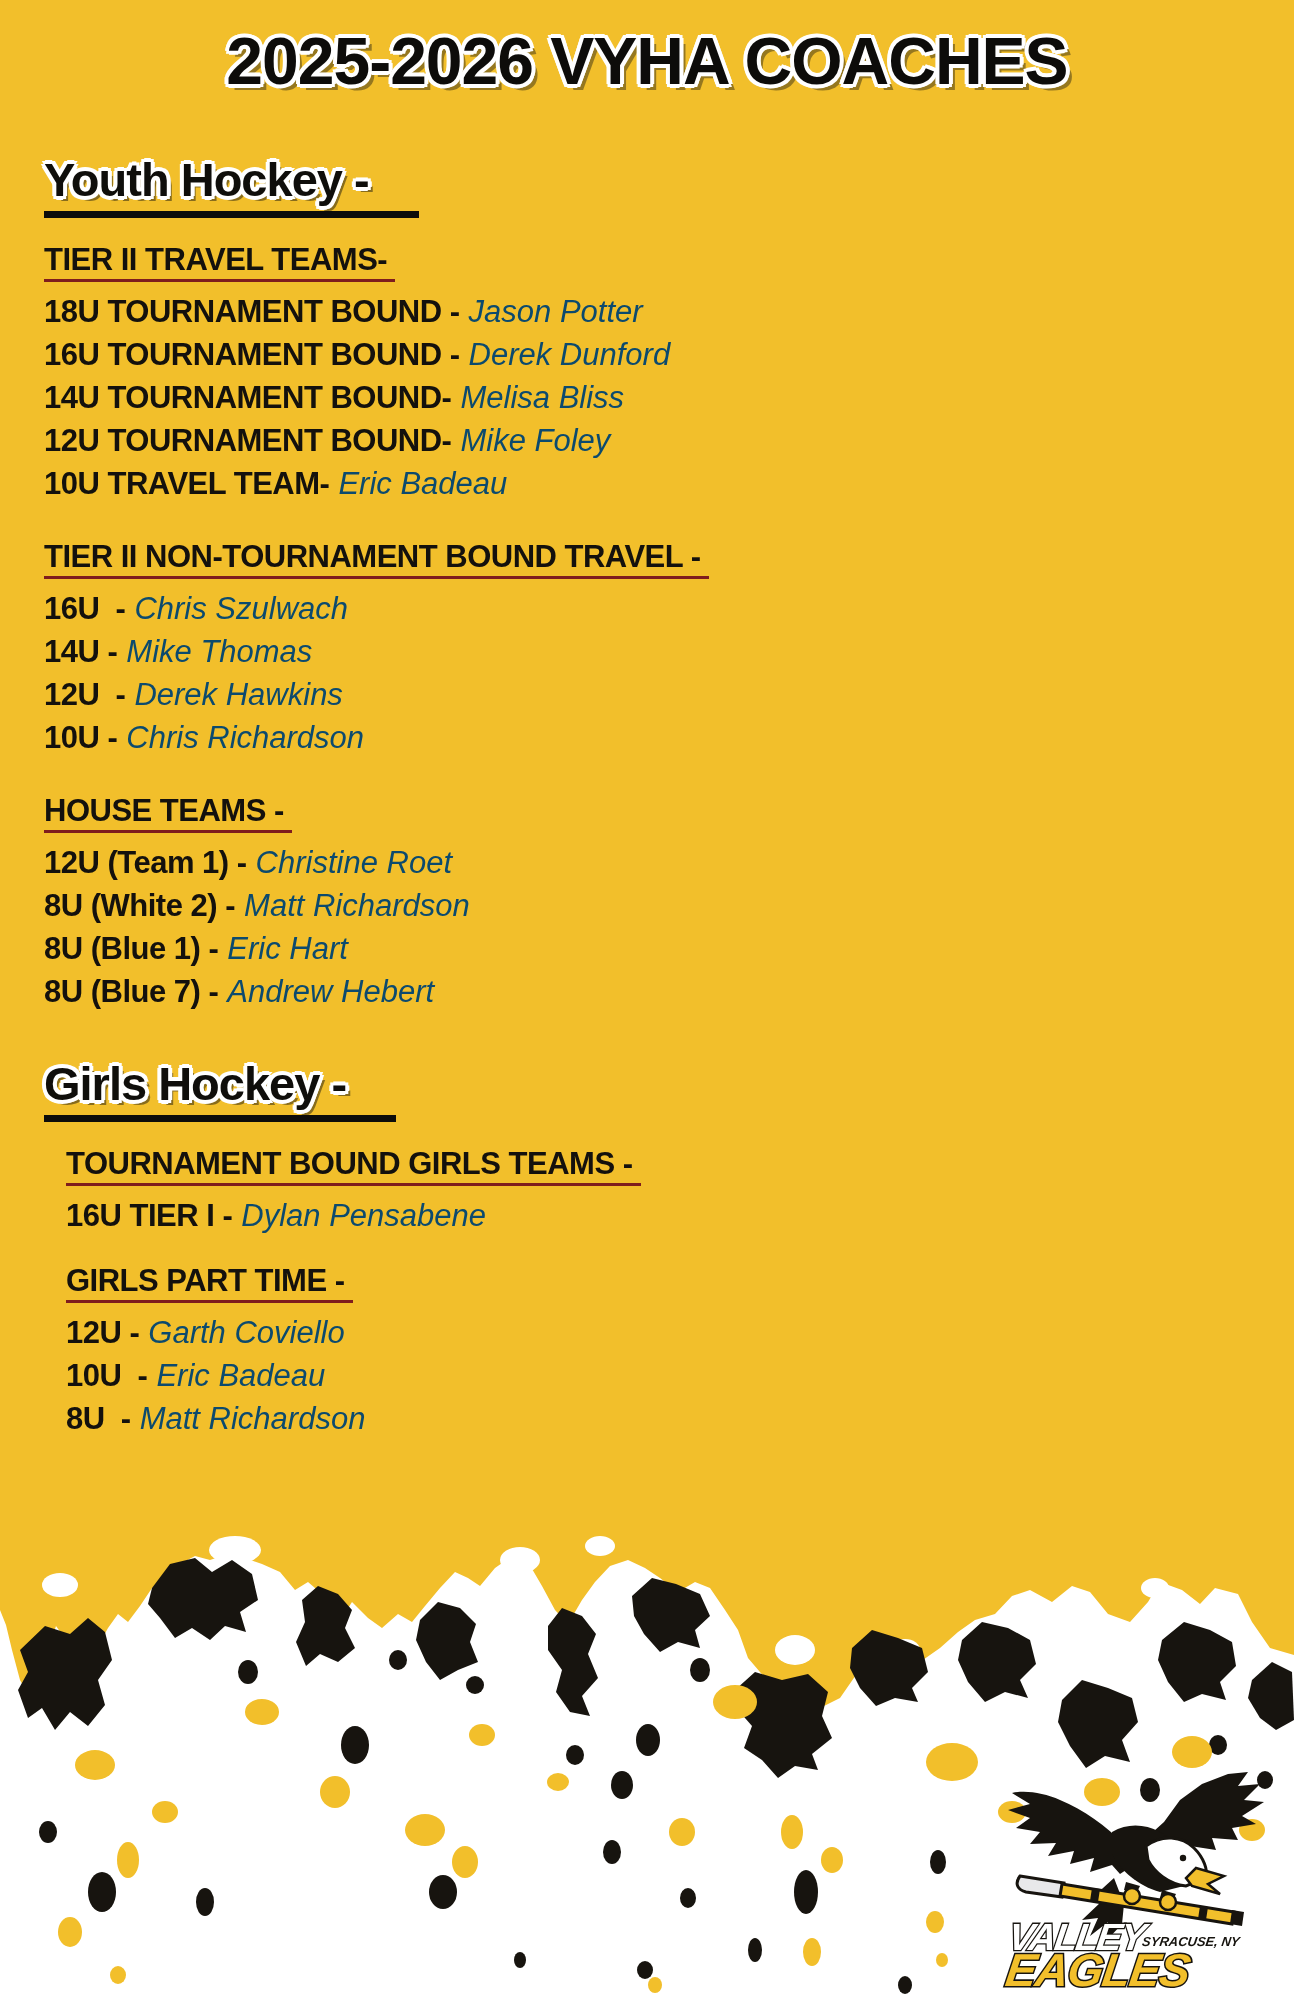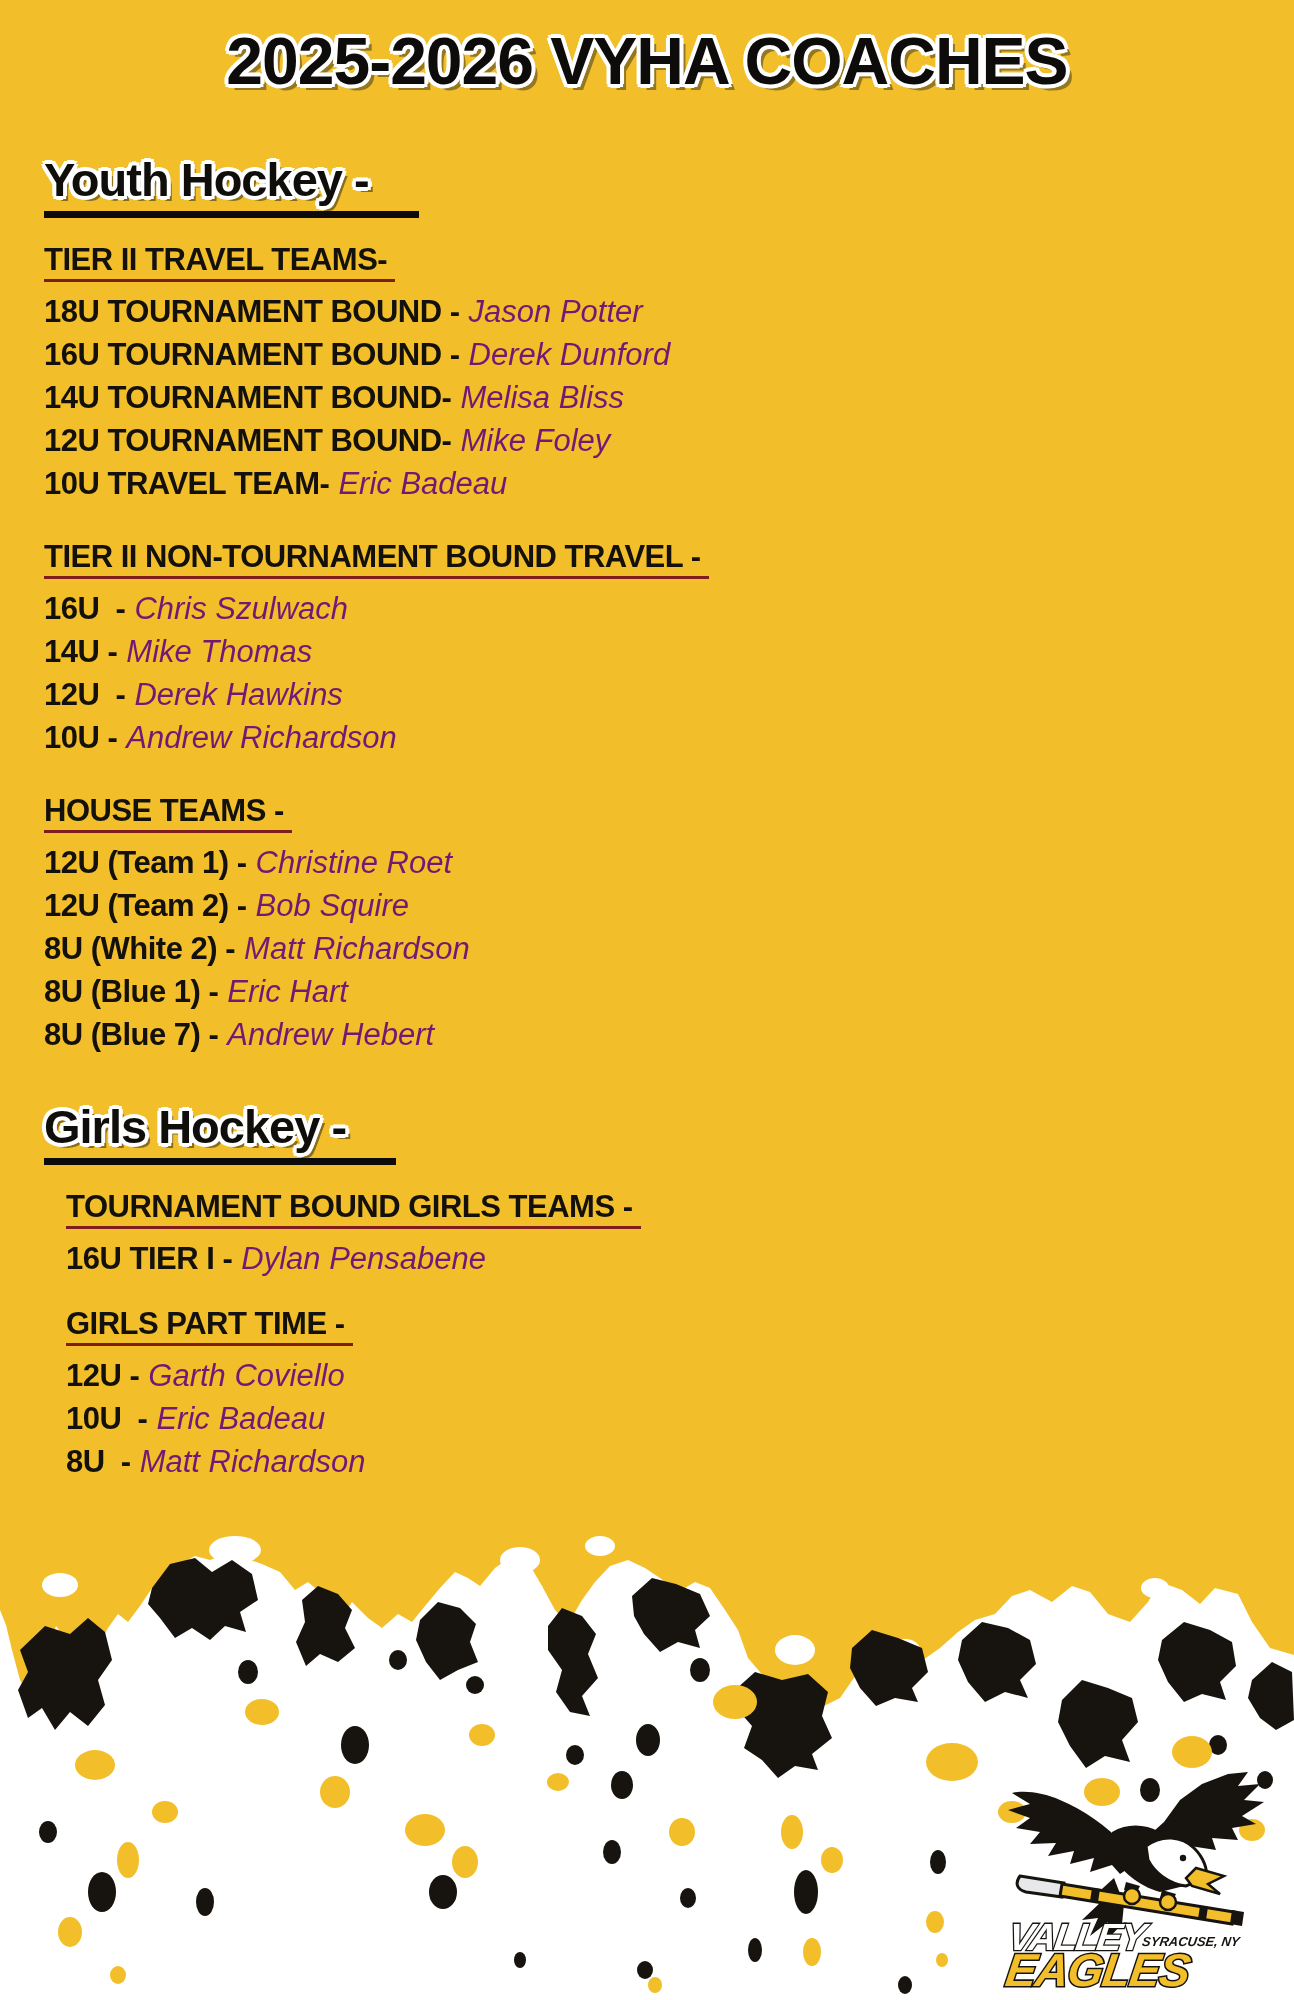--- a/index.html
+++ b/index.html
@@ -85,21 +85,21 @@
   .lbl{
     font-weight:bold;
     letter-spacing:-0.5px;
     color:#14110d;
   }
   .name{
     font-style:italic;
     font-weight:normal;
     margin-left:9px;
     letter-spacing:0;
-    color:#701a75;
+    color:#0c4a6e;
   }
   .splatter-band{
     position:absolute;
     left:0;
     bottom:0;
     width:1294px;
     height:470px;
   }
   .splatter-band svg{display:block;}
   .f-y{fill:var(--background);}
@@ -133,27 +133,26 @@
       <div class="row"><span class="lbl">14U TOURNAMENT BOUND-</span><span class="name">Melisa Bliss</span></div>
       <div class="row"><span class="lbl">12U TOURNAMENT BOUND-</span><span class="name">Mike Foley</span></div>
       <div class="row"><span class="lbl">10U TRAVEL TEAM-</span><span class="name">Eric Badeau</span></div>
     </section>
 
     <section class="group">
       <h3 class="gtitle">TIER II NON-TOURNAMENT BOUND TRAVEL -</h3>
       <div class="row"><span class="lbl">16U  -</span><span class="name">Chris Szulwach</span></div>
       <div class="row"><span class="lbl">14U -</span><span class="name">Mike Thomas</span></div>
       <div class="row"><span class="lbl">12U  -</span><span class="name">Derek Hawkins</span></div>
-      <div class="row"><span class="lbl">10U -</span><span class="name">Andrew Richardson</span></div>
+      <div class="row"><span class="lbl">10U -</span><span class="name">Chris Richardson</span></div>
     </section>
 
     <section class="group">
       <h3 class="gtitle">HOUSE TEAMS -</h3>
       <div class="row"><span class="lbl">12U (Team 1) -</span><span class="name">Christine Roet</span></div>
-      <div class="row"><span class="lbl">12U (Team 2) -</span><span class="name">Bob Squire</span></div>
       <div class="row"><span class="lbl">8U (White 2) -</span><span class="name">Matt Richardson</span></div>
       <div class="row"><span class="lbl">8U (Blue 1) -</span><span class="name">Eric Hart</span></div>
       <div class="row"><span class="lbl">8U (Blue 7) -</span><span class="name">Andrew Hebert</span></div>
     </section>
 
     <h2 class="section-heading heading-girls"><span>Girls Hockey -</span></h2>
 
     <section class="group group-first group-girls">
       <h3 class="gtitle">TOURNAMENT BOUND GIRLS TEAMS -</h3>
       <div class="row"><span class="lbl">16U TIER I -</span><span class="name">Dylan Pensabene</span></div>

